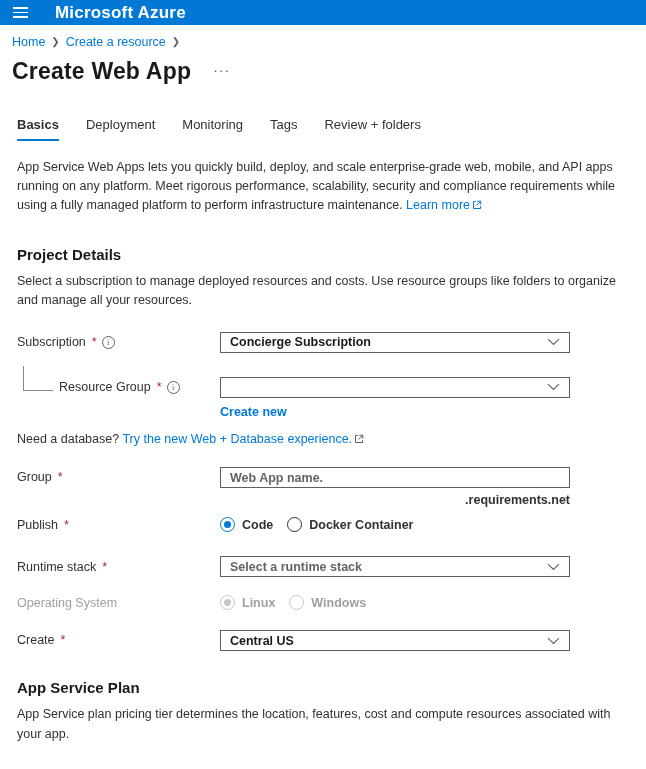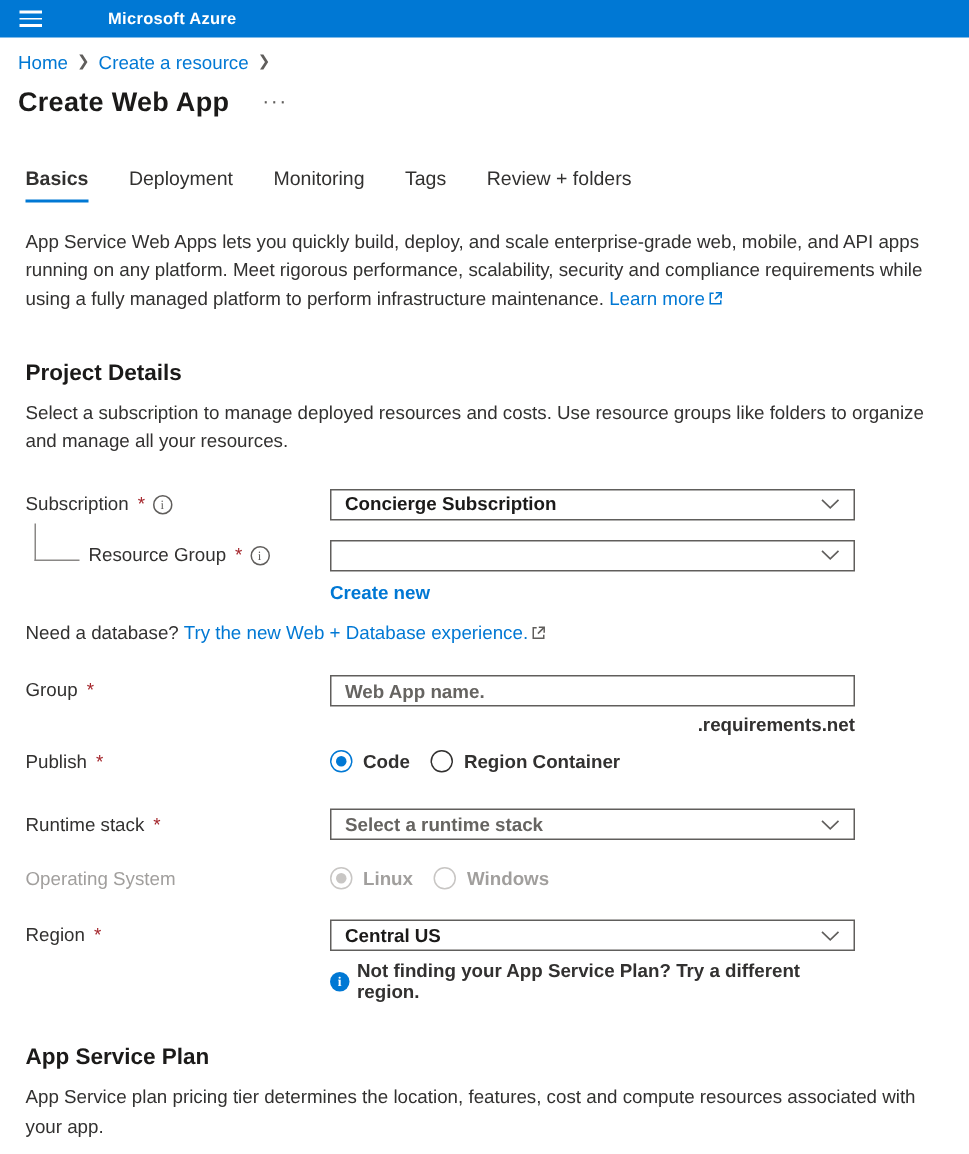--- a/index.html
+++ b/index.html
@@ -10,28 +10,28 @@
     color: #323130; font-size: 12.5px; overflow: hidden;
   }
   
   .topbar {
     height: 25px; background: #0078d4; display: flex; align-items: center;
     color: #fff;
   }
   .hamburger { width: 40px; display: flex; flex-direction: column; gap: 3px;
     align-items: center; cursor: pointer; }
   .hamburger span { display: block; width: 15px; height: 1.6px; background: #fff; }
-  .topbar-title { font-weight: bold; font-size: 11px; margin-left: 32px; letter-spacing: .2px; }
+  .topbar-title { font-weight: bold; font-size: 17px; margin-left: 15px; letter-spacing: .2px; }
   
   .content { padding: 0 60px 0 12px; }
   .breadcrumb { margin-top: 10px; font-size: 12.5px; display: flex; align-items: center; gap: 6px; }
   .breadcrumb a { color: #0078d4; text-decoration: none; cursor: pointer; }
   .crumb-chev { color: #605e5c; font-size: 10px; transform: translateY(-1px); }
   .page-title-row { margin-top: 9px; display: flex; align-items: center; }
-  .page-title { font-size: 18px; font-weight: bold; color: #1b1a19; letter-spacing: .2px; }
+  .page-title { font-size: 23px; font-weight: bold; color: #1b1a19; letter-spacing: .2px; }
   .ellipsis-btn { margin-left: 22px; color: #605e5c; font-size: 14px; letter-spacing: 1px;
     cursor: pointer; transform: translateY(-2px); }
   
   .tabs { display: flex; gap: 27px; margin-top: 32px; margin-left: 5px; font-size: 13px; }
   .tab { padding-bottom: 7px; cursor: pointer; color: #323130; border-bottom: 2px solid transparent; }
   .tab.active { font-weight: bold; border-bottom: 2px solid #0078d4; }
   
   .intro { margin-top: 17px; margin-left: 5px; line-height: 1.52; width: 600px; }
   a.inline-link { color: #0078d4; text-decoration: none; cursor: pointer; }
   .ext-icon { display: inline-block; margin-left: 2px; transform: translateY(1px); }
@@ -77,21 +77,21 @@
     display: inline-flex; align-items: center; justify-content: center; font-size: 9px;
     font-weight: bold; font-family: "Liberation Serif", serif; flex: 0 0 auto; }
   .info-filled::after { content: "i"; }
   
   .rg-row { position: relative; }
   .rg-connector { position: absolute; left: 6px; top: -11px; width: 30px; height: 25px;
     border-left: 1px solid #8a8886; border-bottom: 1px solid #8a8886; }
   .rg-row .label-col { padding-left: 42px; }
   
   .mt-sub   { margin-top: 21px; }
-  .mt-rg    { margin-top: 13px; }
+  .mt-rg    { margin-top: 24px; }
   .mt-sec   { margin-top: 31px; }
   .mt-row   { margin-top: 18px; }
   .mt-need  { margin-top: 11px; }
 </style>
 </head>
 <body>
 
 <div class="topbar">
   <div class="hamburger">
     <span></span>
@@ -202,21 +202,21 @@
       <span class="req">*</span>
     </div>
     <div class="field-col">
       <div class="radio-group">
         <div class="radio-opt">
           <span class="radio-circle on"></span>
           <span class="radio-label">Code</span>
         </div>
         <div class="radio-opt">
           <span class="radio-circle"></span>
-          <span class="radio-label">Region Container</span>
+          <span class="radio-label">Docker Container</span>
         </div>
       </div>
     </div>
   </div>
 
   <div class="form-row" style="margin-top:24px;">
     <div class="label-col">
       <span>Runtime stack</span>
       <span class="req">*</span>
     </div>
@@ -243,33 +243,29 @@
         <div class="radio-opt">
           <span class="radio-circle"></span>
           <span class="radio-label">Windows</span>
         </div>
       </div>
     </div>
   </div>
 
   <div class="form-row" style="margin-top:20px; align-items:flex-start;">
     <div class="label-col" style="margin-top:3px;">
-      <span>Region</span>
+      <span>Create</span>
       <span class="req">*</span>
     </div>
     <div class="field-col">
       <div class="dropdown">
         <span class="value">Central US</span>
         <span><svg width="13" height="8" viewBox="0 0 13 8">
               <path d="M1 1.2 L6.5 6.5 L12 1.2" fill="none" stroke="#605e5c" stroke-width="1.1"></path>
             </svg></span>
-      </div>
-      <div class="field-note">
-        <span class="info-filled"></span>
-        <span>Not finding your App Service Plan? Try a different region.</span>
       </div>
     </div>
   </div>
 
   <div class="section-heading" style="margin-top:28px;">App Service Plan</div>
   <div class="section-desc">
     <span>App Service plan pricing tier determines the location, features, cost and compute resources associated with your app.</span><br>
     
   </div>
 

